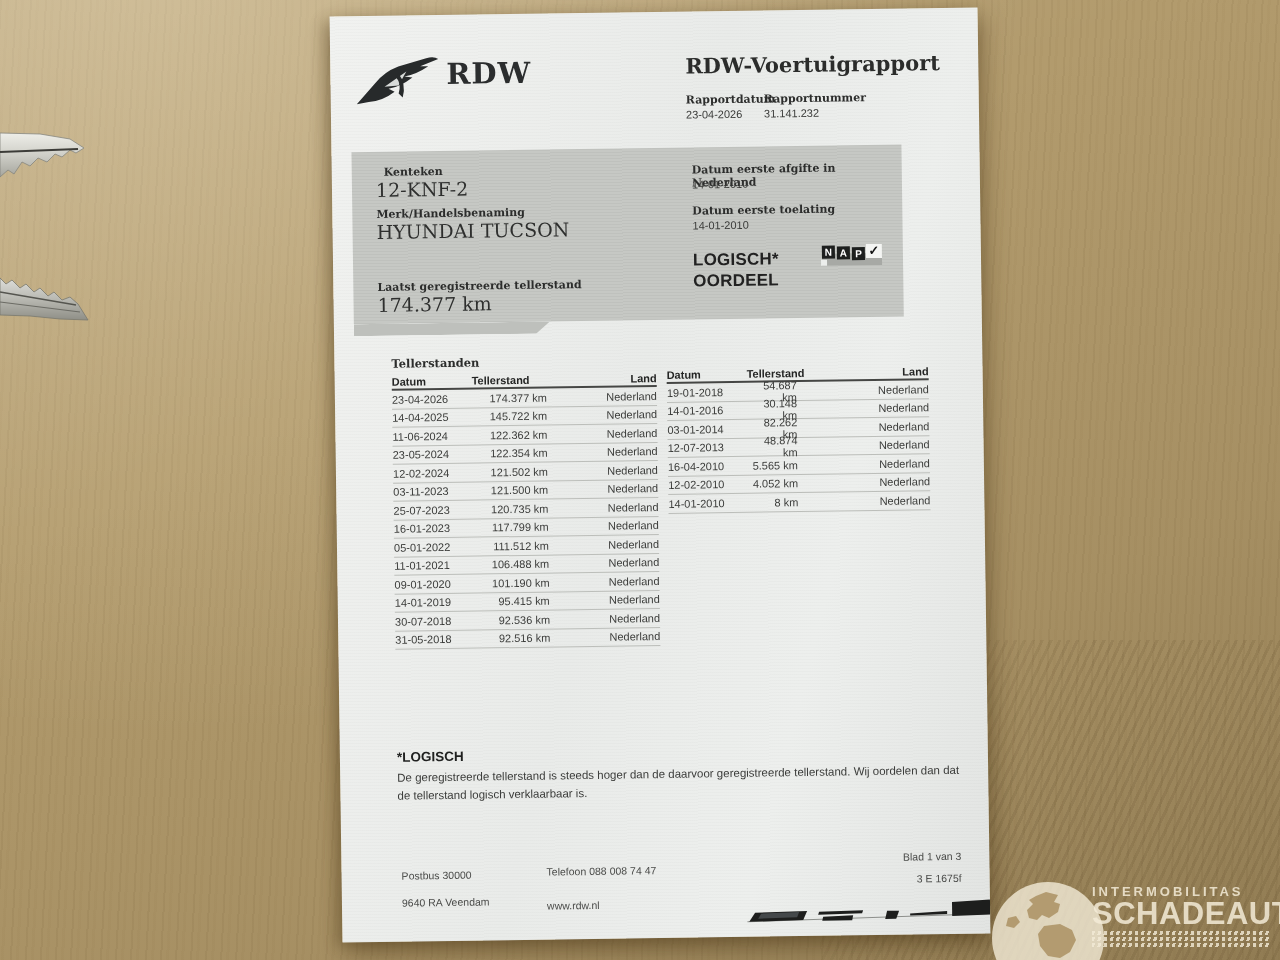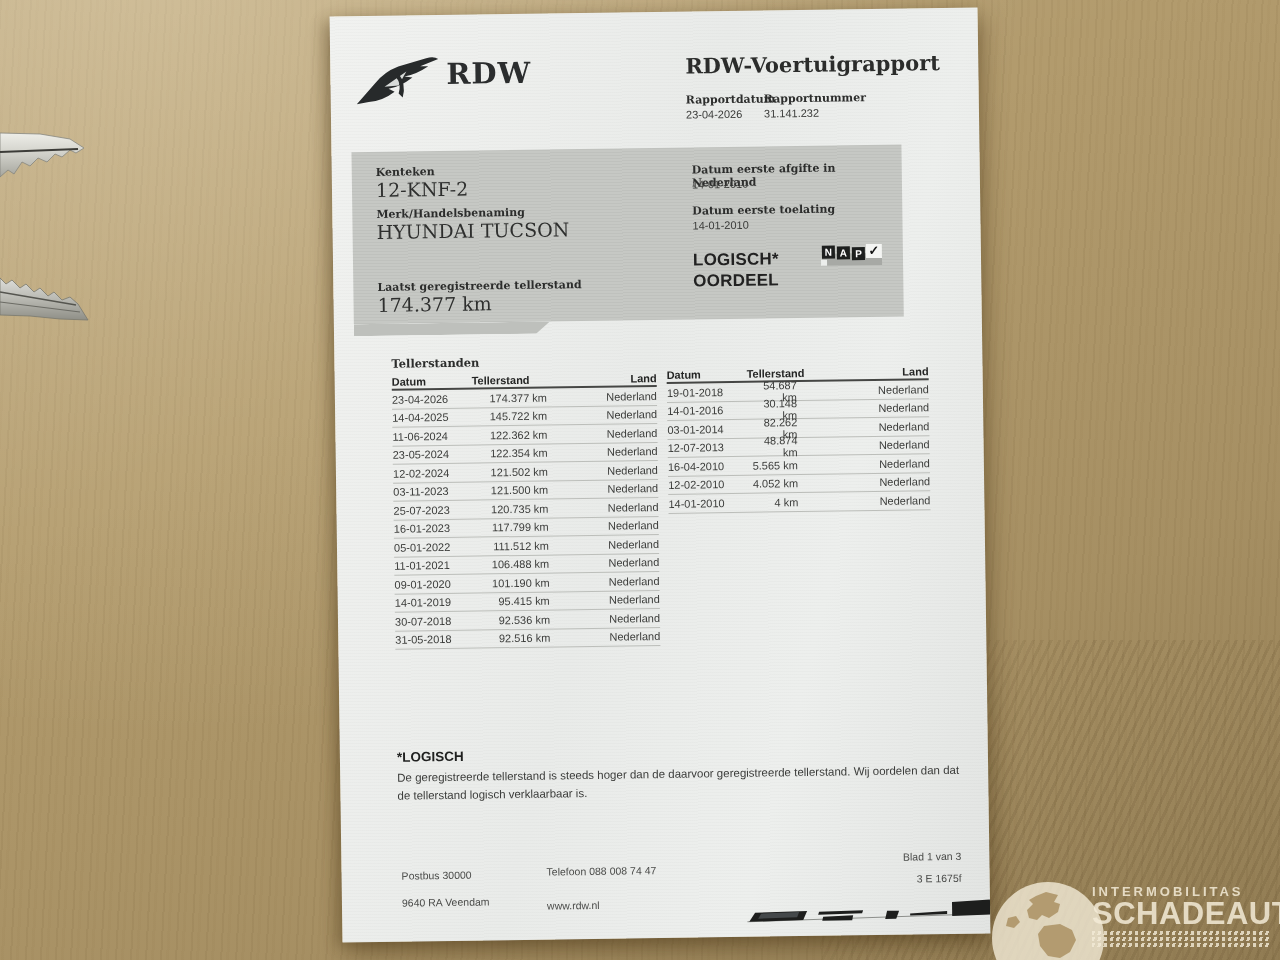--- a/index.html
+++ b/index.html
@@ -108,21 +108,21 @@
   <div class="abs rdw-word" style="left:116px;top:42px;">RDW</div>
 
   <div class="abs doc-title" style="left:355px;top:42px;">RDW-Voertuigrapport</div>
 
   <div class="abs lbl" style="left:355px;top:82px;">Rapportdatum</div>
   <div class="abs val" style="left:355px;top:97px;">23-04-2026</div>
   <div class="abs lbl" style="left:433px;top:82px;">Rapportnummer</div>
   <div class="abs val" style="left:433px;top:97px;">31.141.232</div>
 
   <div class="abs panel">
-    <div class="abs lbl" style="left:24px;top:14px;text-align:center;">Kenteken</div>
+    <div class="abs lbl" style="left:32px;top:14px;text-align:center;">Kenteken</div>
     <div class="abs bigval" style="left:24px;top:27px;">12-KNF-2</div>
     <div class="abs lbl" style="left:24px;top:56px;">Merk/Handelsbenaming</div>
     <div class="abs bigval" style="left:24px;top:69px;">HYUNDAI TUCSON</div>
     <div class="abs lbl" style="left:24px;top:129px;">Laatst geregistreerde tellerstand</div>
     <div class="abs bigval" style="left:24px;top:142px;">174.377 km</div>
 
     <div class="abs lbl" style="left:340px;top:16px;">Datum eerste afgifte in Nederland</div>
     <div class="abs val" style="left:340px;top:31px;">14-01-2010</div>
     <div class="abs lbl" style="left:340px;top:57px;">Datum eerste toelating</div>
     <div class="abs val" style="left:340px;top:72px;">14-01-2010</div>
@@ -278,21 +278,21 @@
         </div>
 
         <div class="trow">
           <span class="c-date">12-02-2010</span>
           <span class="c-km">4.052 km</span>
           <span class="c-land">Nederland</span>
         </div>
 
         <div class="trow">
           <span class="c-date">14-01-2010</span>
-          <span class="c-km">4 km</span>
+          <span class="c-km">8 km</span>
           <span class="c-land">Nederland</span>
         </div>
       </div>
   </div>
 
   <div class="abs foot-title" style="left:57px;top:734px;">*LOGISCH</div>
   <div class="abs foot-text" style="left:57px;top:753px;width:570px;">De geregistreerde tellerstand is steeds hoger dan de daarvoor geregistreerde tellerstand. Wij oordelen dan dat de tellerstand logisch verklaarbaar is.</div>
 
   <div class="abs small" style="left:60px;top:854px;">Postbus 30000</div>
   <div class="abs small" style="left:60px;top:881px;">9640 RA Veendam</div>

